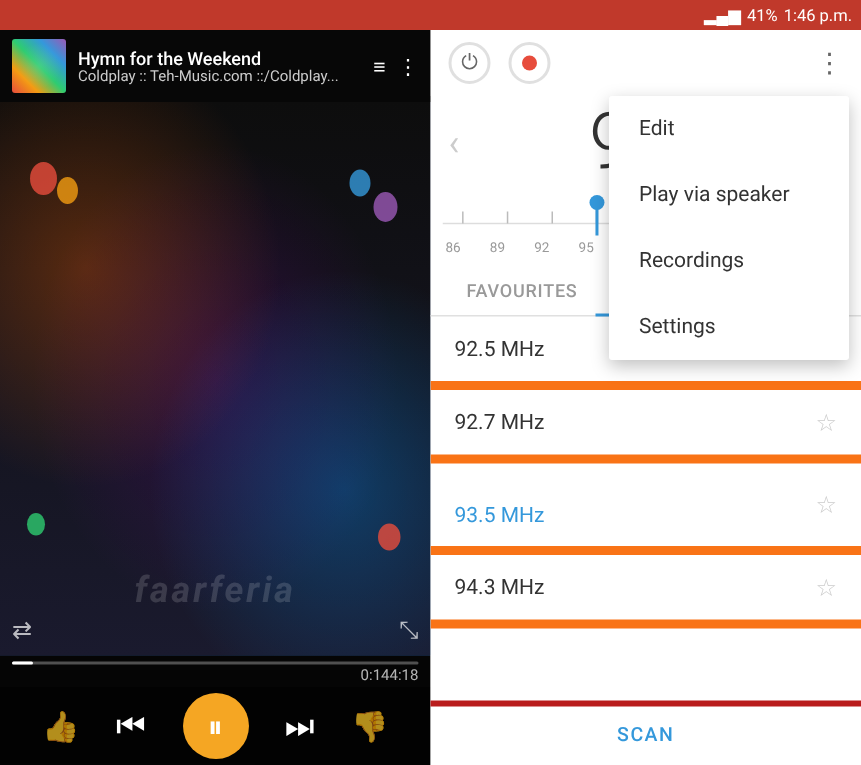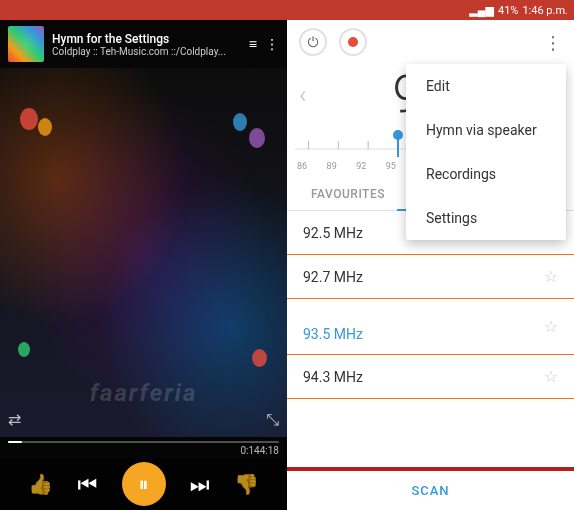--- a/index.html
+++ b/index.html
@@ -320,21 +320,21 @@
     }
 
     .stations-list {
       flex: 1;
       overflow-y: auto;
     }
     .station-item {
       display: flex;
       align-items: center;
       padding: 12px 16px;
-      border-bottom: 1px solid #f97316;
+      border-bottom: 6px solid #f97316;
       cursor: pointer;
     }
     .station-freq {
       flex: 1;
       font-size: 14px;
       color: #333;
     }
     .station-freq.active {
       color: #3498db;
       margin-top: 15px;
@@ -394,21 +394,21 @@
 
 <div class="main-area">
 
   <div class="left-panel">
 
     <div class="player-header">
       <div class="album-thumb">
         <div class="album-thumb-inner"></div>
       </div>
       <div class="player-info">
-        <div class="player-title">Hymn for the Settings</div>
+        <div class="player-title">Hymn for the Weekend</div>
         <div class="player-subtitle">Coldplay :: Teh-Music.com ::/Coldplay...</div>
       </div>
       <div class="player-icons">
         <span class="player-icon">≡</span>
         <span class="player-icon">⋮</span>
       </div>
     </div>
 
     <div class="album-art">
       <div class="album-art-bg"></div>
@@ -547,20 +547,20 @@
       <div class="station-item">
         <span class="station-freq">94.3 MHz</span>
         <span class="station-star">☆</span>
       </div>
     </div>
 
     <div class="scan-btn">SCAN</div>
 
     <div class="dropdown-menu">
       <div class="dropdown-item">Edit</div>
-      <div class="dropdown-item">Hymn via speaker</div>
+      <div class="dropdown-item">Play via speaker</div>
       <div class="dropdown-item">Recordings</div>
       <div class="dropdown-item">Settings</div>
     </div>
 
   </div>
 
 </div>
 
 </body></html>

